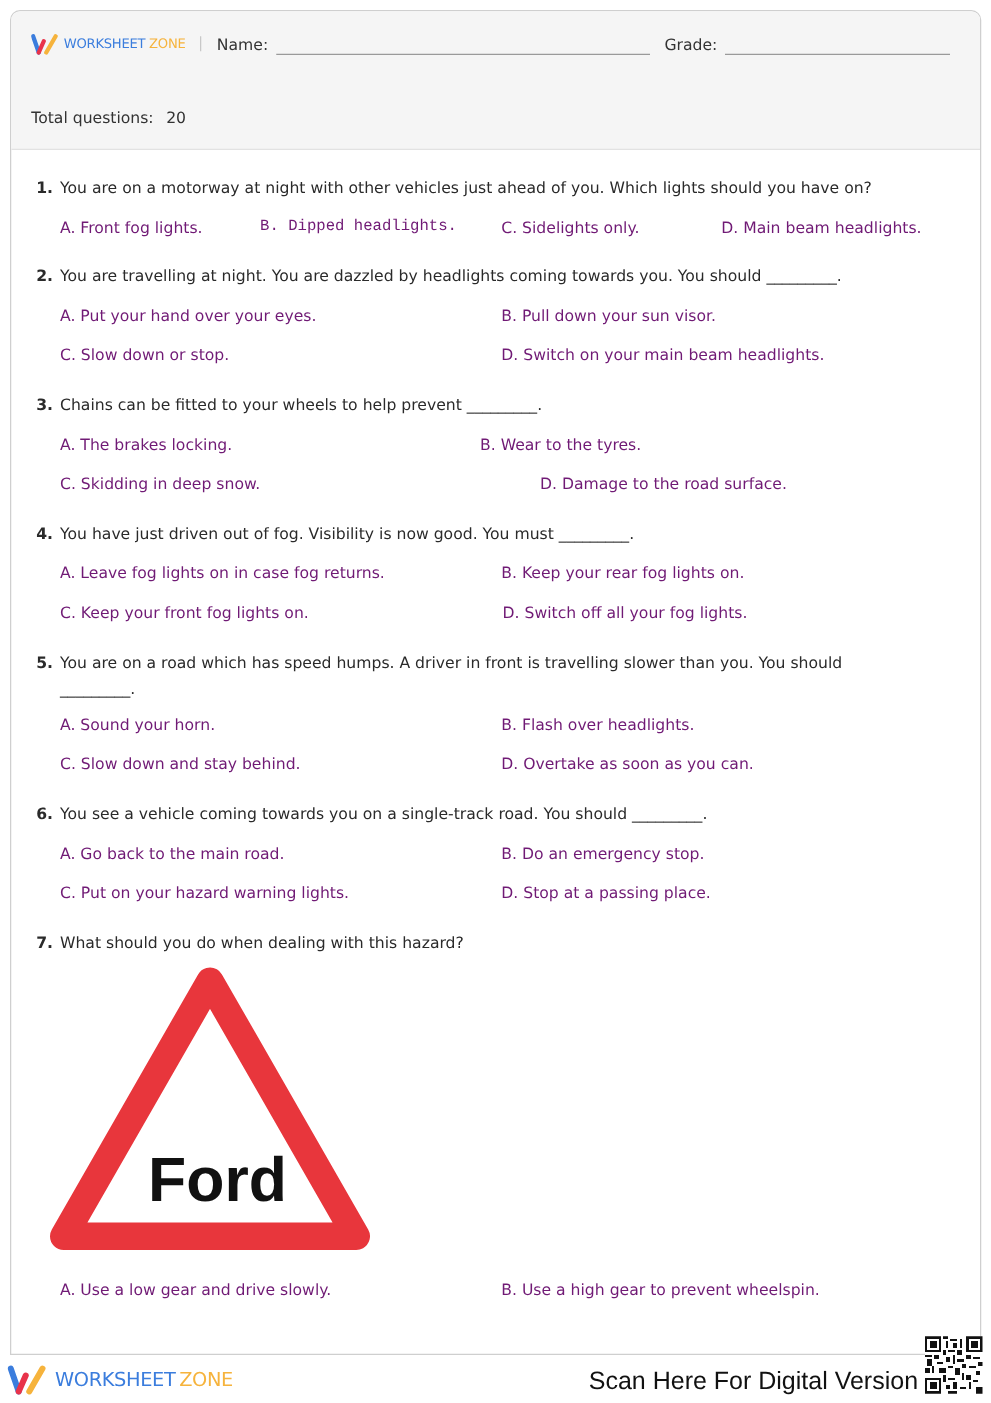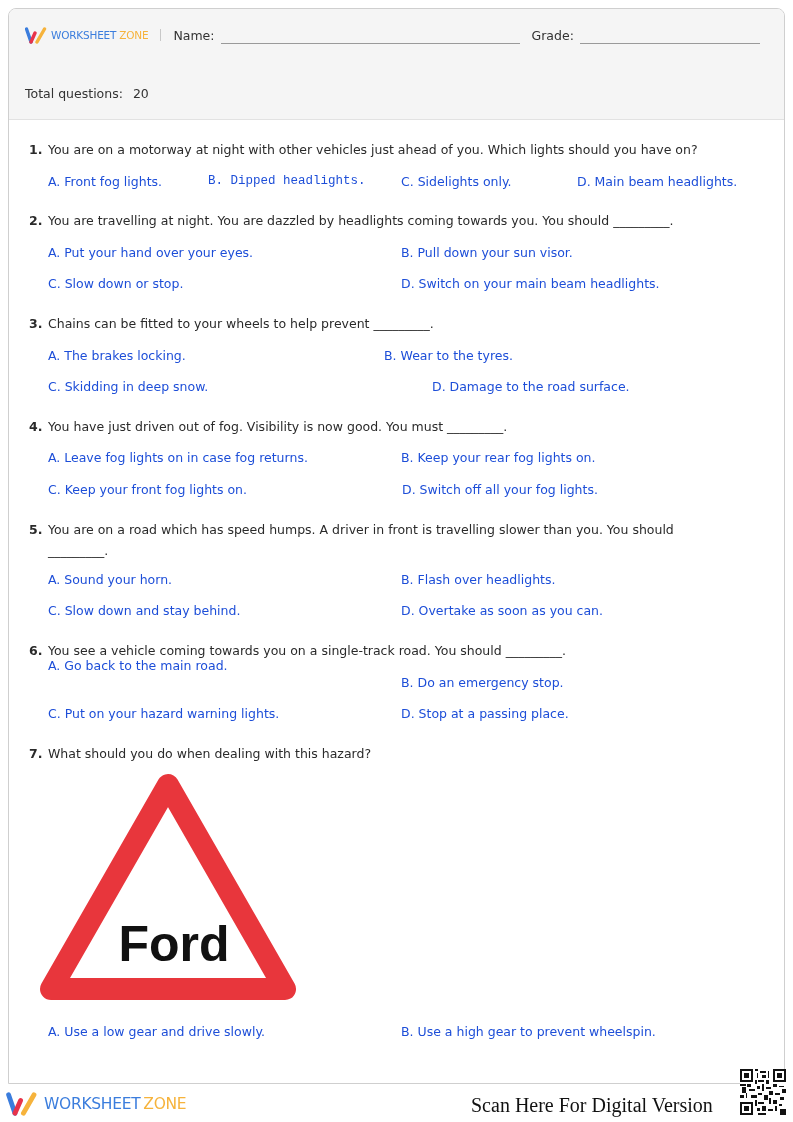--- a/index.html
+++ b/index.html
@@ -30,27 +30,27 @@
 
     .title { position: absolute; top: 57px; left: 16px; font-size: 12.5px; font-weight: bold; color: #2a2a2a; }
     .total { position: absolute; top: 77px; left: 16px; font-size: 12.5px; color: #333; }
     .total .num { margin-left: 10px; }
 
     .body { position: relative; }
     .q { position: absolute; left: 0; right: 0; }
     .q-stem { position: absolute; left: 20px; right: 60px; font-size: 12.5px; line-height: 21px; color: #2a2a2a; display: flex; }
     .q-num { font-weight: bold; width: 19px; flex-shrink: 0; }
     .q-text { flex: 1; }
-    .opt { position: absolute; font-size: 12.5px; color: #1d4ed8; white-space: nowrap; }
+    .opt { position: absolute; font-size: 12.5px; color: #701a75; white-space: nowrap; }
 
     .sign { position: absolute; left: 39px; top: 771px; width: 258px; height: 230px; }
 
     .footer-logo { position: absolute; left: 6px; top: 1092px; display: flex; align-items: center; }
     .footer-logo .logo-text { font-size: 15.5px; margin-left: 6px; letter-spacing: -0.3px; }
-    .scan { position: absolute; left: 471px; top: 1094px; font-family: Liberation Serif, serif; font-size: 20px; color: #111; }
+    .scan { position: absolute; left: 471px; top: 1094px; font-family: Liberation Sans, sans-serif; font-size: 20px; color: #111; }
     .qr { position: absolute; left: 740px; top: 1069px; width: 46px; height: 46px; }
   </style>
 </head>
 <body>
 
 <div class="sheet">
   <div class="header">
     <div class="head-row">
       <div class="logo">
         <svg width="22" height="17" viewBox="0 0 22 17">
@@ -127,21 +127,21 @@
     <span class="opt" style="left:401px; top:572px;">B. Flash over headlights.</span>
     <span class="opt" style="left:48px; top:603px;">C. Slow down and stay behind.</span>
     <span class="opt" style="left:401px; top:603px;">D. Overtake as soon as you can.</span>
   </div>
 
   <div class="q">
     <div class="q-stem" style="top:640px; left:29px; right:40px;">
       <span class="q-num">6.</span>
       <span class="q-text">You see a vehicle coming towards you on a single-track road. You should _________.</span>
     </div>
-    <span class="opt" style="left:48px; top:658px;">A. Go back to the main road.</span>
+    <span class="opt" style="left:48px; top:675px;">A. Go back to the main road.</span>
     <span class="opt" style="left:401px; top:675px;">B. Do an emergency stop.</span>
     <span class="opt" style="left:48px; top:706px;">C. Put on your hazard warning lights.</span>
     <span class="opt" style="left:401px; top:706px;">D. Stop at a passing place.</span>
   </div>
 
   <div class="q">
     <div class="q-stem" style="top:743px; left:29px; right:40px;">
       <span class="q-num">7.</span>
       <span class="q-text">What should you do when dealing with this hazard?</span>
     </div>

